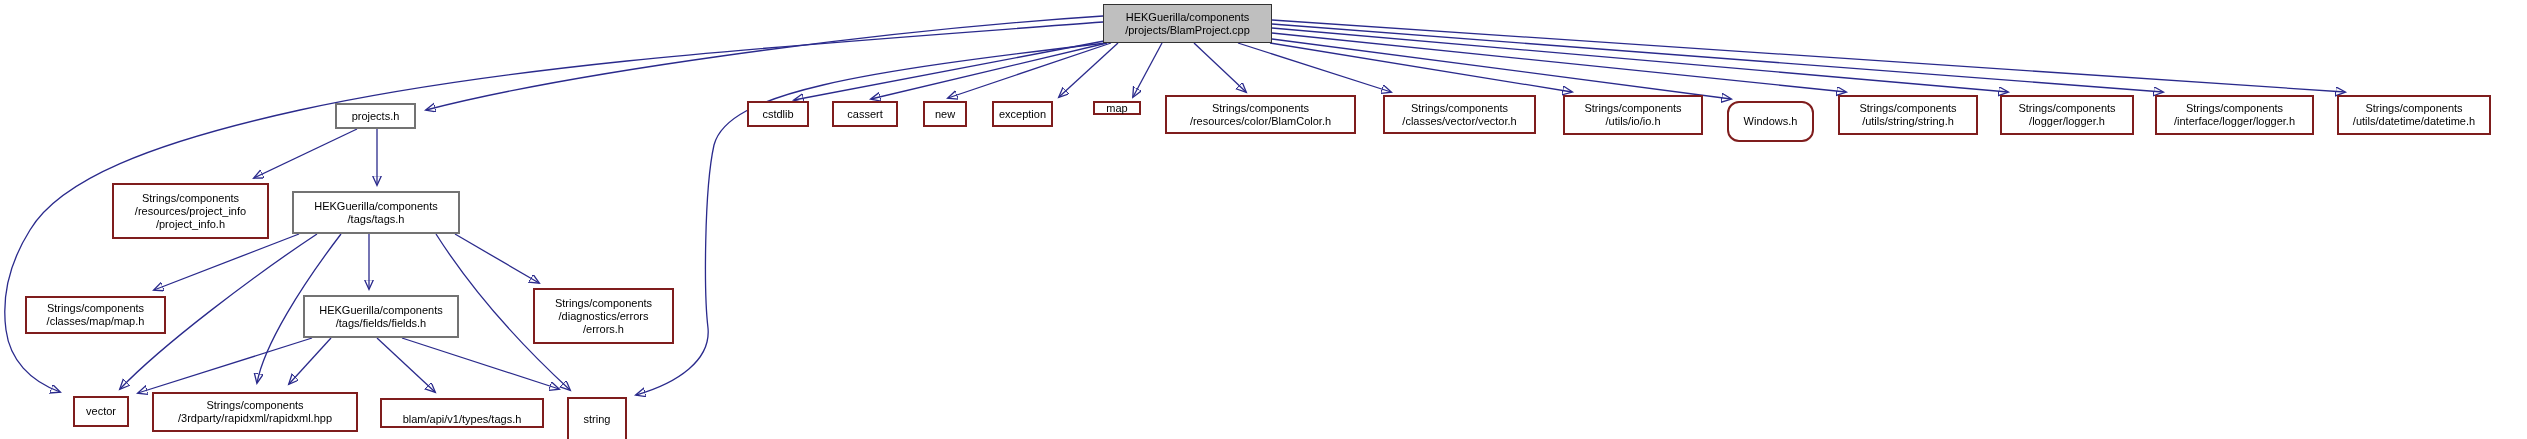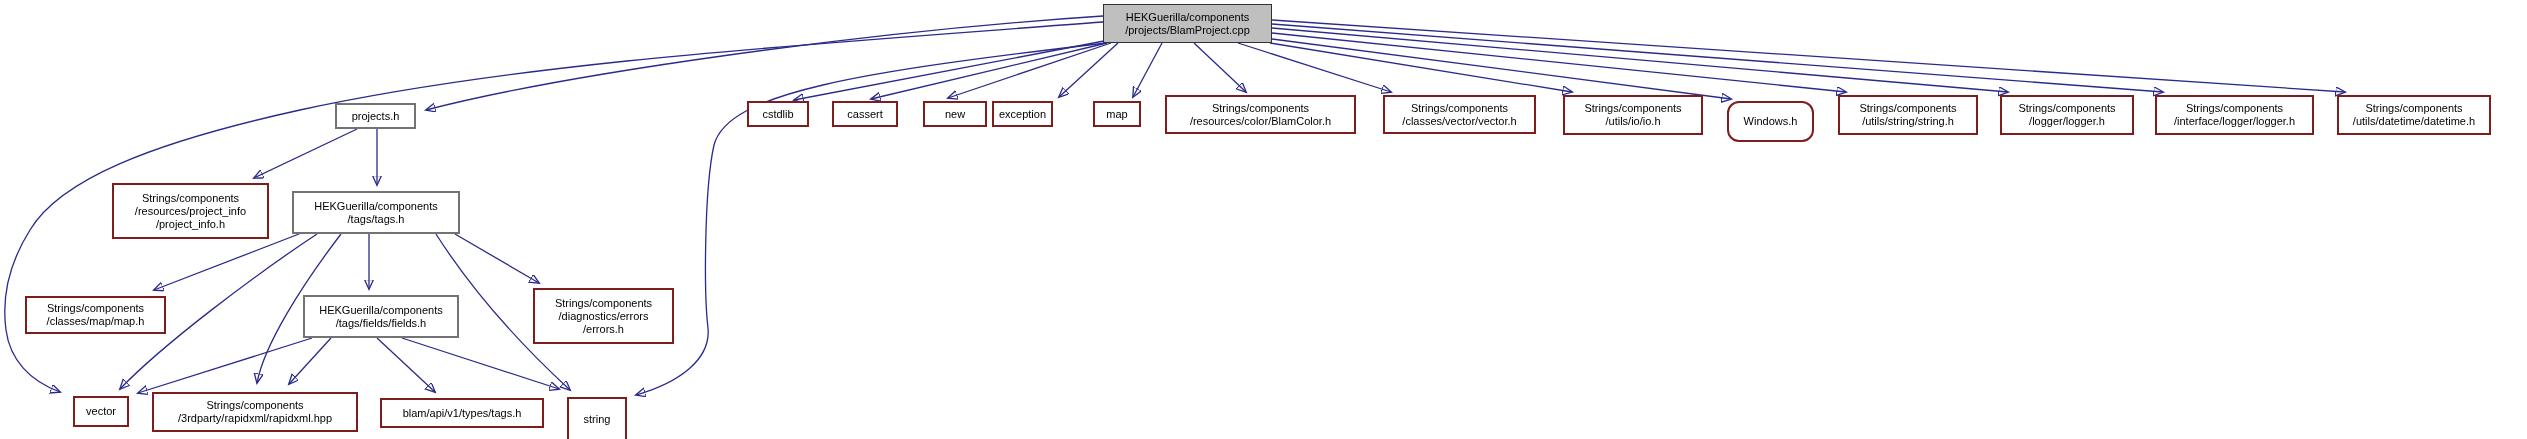--- a/index.html
+++ b/index.html
@@ -90,29 +90,29 @@
   </div>
 
   <div class="node" style="left:747px; top:101px; width:62px; height:26px;">
     <span class="ln">cstdlib</span>
   </div>
 
   <div class="node" style="left:832px; top:101px; width:66px; height:26px;">
     <span class="ln">cassert</span>
   </div>
 
-  <div class="node" style="left:923px; top:101px; width:64px; height:26px;">
+  <div class="node" style="left:923px; top:101px; width:44px; height:26px;">
     <span class="ln">new</span>
   </div>
 
   <div class="node" style="left:992px; top:101px; width:61px; height:26px;">
     <span class="ln">exception</span>
   </div>
 
-  <div class="node" style="left:1093px; top:101px; width:48px; height:26px;text-align:center;">
+  <div class="node" style="left:1093px; top:101px; width:48px; height:14px;text-align:center;">
     <span class="ln">map</span>
   </div>
 
   <div class="node" style="left:1165px; top:95px; width:191px; height:39px;">
     <span class="ln">Strings/components</span>
     <span class="ln">/resources/color/BlamColor.h</span>
   </div>
 
   <div class="node" style="left:1383px; top:95px; width:153px; height:39px;">
     <span class="ln">Strings/components</span>
@@ -167,21 +167,21 @@
 
   <div class="node" style="left:73px; top:396px; width:56px; height:31px;">
     <span class="ln">vector</span>
   </div>
 
   <div class="node" style="left:152px; top:392px; width:206px; height:40px;">
     <span class="ln">Strings/components</span>
     <span class="ln">/3rdparty/rapidxml/rapidxml.hpp</span>
   </div>
 
-  <div class="node" style="left:380px; top:398px; width:164px; height:30px;">
+  <div class="node" style="left:380px; top:398px; width:164px; height:30px;justify-content:flex-end;">
     <span class="ln">blam/api/v1/types/tags.h</span>
   </div>
 
   <div class="node" style="left:567px; top:397px; width:60px; height:44px;">
     <span class="ln">string</span>
   </div>
 
 </div>
 
 </body></html>

